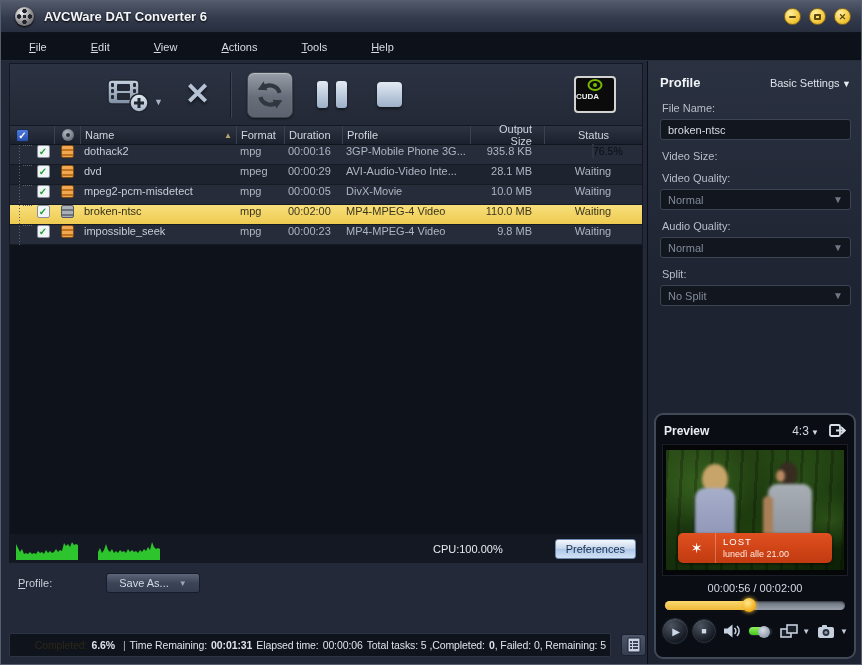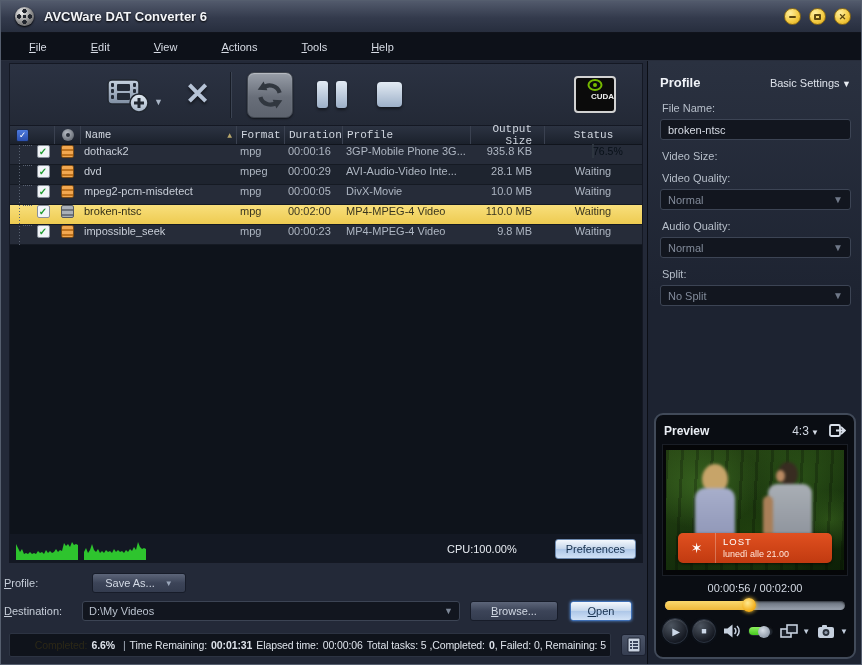--- a/index.html
+++ b/index.html
@@ -51,28 +51,28 @@
     border:1px solid #40464f; box-shadow:inset 0 1px 1px #ffffff55, 0 1px 2px #0008;
     display:flex; align-items:center; justify-content:center; cursor:pointer; }
   .tb-pause { display:flex; gap:8px; margin-left:24px; cursor:pointer; }
   .tb-pause .bar { width:11px; height:27px; border-radius:3px;
     background:linear-gradient(#e3ebf4,#9db0c8); box-shadow:0 2px 3px #0007; }
   .tb-stop { width:25px; height:25px; border-radius:4px; margin-left:30px;
     background:linear-gradient(#e3ebf4,#9db0c8); box-shadow:0 2px 3px #0007; cursor:pointer; }
   .cuda { width:42px; height:37px; margin-left:auto; margin-right:26px; border-radius:4px;
     background:#0b0b0b; border:2px solid #d2d2d2; display:flex; flex-direction:column; overflow:hidden; }
   .cuda-eye { flex:1; display:flex; align-items:center; justify-content:center; }
-  .cuda-label { color:#eee; font-size:8px; font-weight:bold; text-align:right; line-height:10px; padding-bottom:14px; }
+  .cuda-label { color:#eee; font-size:8px; font-weight:bold; text-align:left; line-height:10px; padding-bottom:14px; }
 
   
   .tablewrap { position:absolute; left:8px; top:124px; width:634px; height:438px;
     background:#0e131b; border:1px solid #141823; display:flex; flex-direction:column; }
   .thead { height:19px; display:flex; align-items:flex-start;
     background:linear-gradient(#2c3342,#1b212c); border-bottom:1px solid #10141c;
-    color:#d0d6df;font-family:Liberation Mono, monospace; }
+    color:#d0d6df; }
   .thead > span { border-left:1px solid #3a4150; height:100%; display:flex; align-items:center; padding:0 4px; }
   .thead > span:first-child { border-left:none; }
   .c-tree { width:22px; flex:none; }
   .c-check { width:22px; flex:none; display:flex; align-items:center; justify-content:center; }
   .c-icon { width:26px; flex:none; display:flex; align-items:center; justify-content:center; }
   .c-name { width:156px; flex:none; }
   .c-format { width:48px; flex:none; }
   .c-duration { width:58px; flex:none; }
   .c-profile { width:128px; flex:none; }
   .c-size { width:74px; flex:none; justify-content:flex-end; text-align:right; padding-right:12px !important; }
@@ -107,29 +107,29 @@
   .film.gray { border-color:#565b63; background:repeating-linear-gradient(180deg,#aab0b8 0 3px,#6e747d 3px 5px); }
   .pbar { position:relative; width:98px; height:15px; margin:0 auto; background:#d9dde1;
     border:1px solid #2e3640; overflow:hidden; }
   .pfill { position:absolute; left:0; top:0; bottom:0; background:linear-gradient(#7dd0f4,#3ba5e0); }
   .plabel { position:absolute; inset:0; text-align:center; line-height:13px; color:#081018; font-size:10.5px; }
 
   .tfill { flex:1; background:#0e131b; }
 
   
   .monitor { height:28px; background:#131823; border-top:1px solid #20263200; display:flex;
-    align-items:center; padding:0 6px; gap:6px; }
+    align-items:center; padding:0 6px; gap:20px; }
   .cpu-text { margin-left:auto; color:#e8ecf2; }
   .btn-light { height:20px; padding:0 10px; border-radius:3px; border:1px solid #6d89ae;
     background:linear-gradient(#f4f8fd,#c6d7ec 48%,#aec7e8 52%,#d2e2f6);
     color:#16304e; font-size:11px; font-family:"Liberation Sans",sans-serif; cursor:pointer;margin-left:32px; }
   .btn-open { border:1px solid #3f6fb5; box-shadow:0 0 3px #5a90d8; font-weight:normal; }
 
   
-  .out-row { position:absolute; left:3px; width:634px; height:22px; display:flex; align-items:center; color:#c6cdd8; }
+  .out-row { position:absolute; left:17px; width:634px; height:22px; display:flex; align-items:center; color:#c6cdd8; }
   .out-row1 { top:571px; } .out-row2 { top:599px; }
   .out-label { width:78px; flex:none; }
   .osel { height:20px; background:#12161f; border:1px solid #3c4454; border-radius:3px;
     display:flex; align-items:center; padding:0 6px; color:#b9c1cd; cursor:pointer; }
   .osel::after { content:"▼"; margin-left:auto; color:#7d8797; font-size:9px; }
   .osel-profile { width:446px; }
   .osel-dest { width:378px; }
   .mp4-ico { width:15px; height:12px; margin-right:6px; border:1px solid #777; border-radius:2px;
     background:linear-gradient(#f2f2f2,#bdbdbd); color:#c03020; font-size:6px; font-weight:bold;
     display:flex; align-items:center; justify-content:center; flex:none; }
@@ -439,30 +439,20 @@
     </div>
   </div>
 
   <div class="out-row out-row1">
     <span class="out-label"><u>P</u>rofile:</span>
     <span class="btn-dark btn-saveas">
       <span>Save As...</span>
     </span>
   </div>
 
-  <div class="out-row out-row2">
-    <span class="out-label"><u>D</u>estination:</span>
-    <span class="osel osel-dest">
-      <span>D:\My Videos</span>
-    </span>
-    <span class="btn-dark btn-browse">
-      <span><u>B</u>rowse...</span>
-    </span>
-    <button class="btn-light btn-open btn-open-w"><u>O</u>pen</button>
-  </div>
 
   <div class="statusbar">
     <span class="sb-fill" style="margin:0;"></span>
     <span class="sb-first">Completed:</span>
     <span class="b">6.6%</span>
     <span class="sb-sep">|</span>
     <span>Time Remaining:</span>
     <span class="b">00:01:31</span>
     <span>Elapsed time:</span>
     <span>00:00:06</span>

